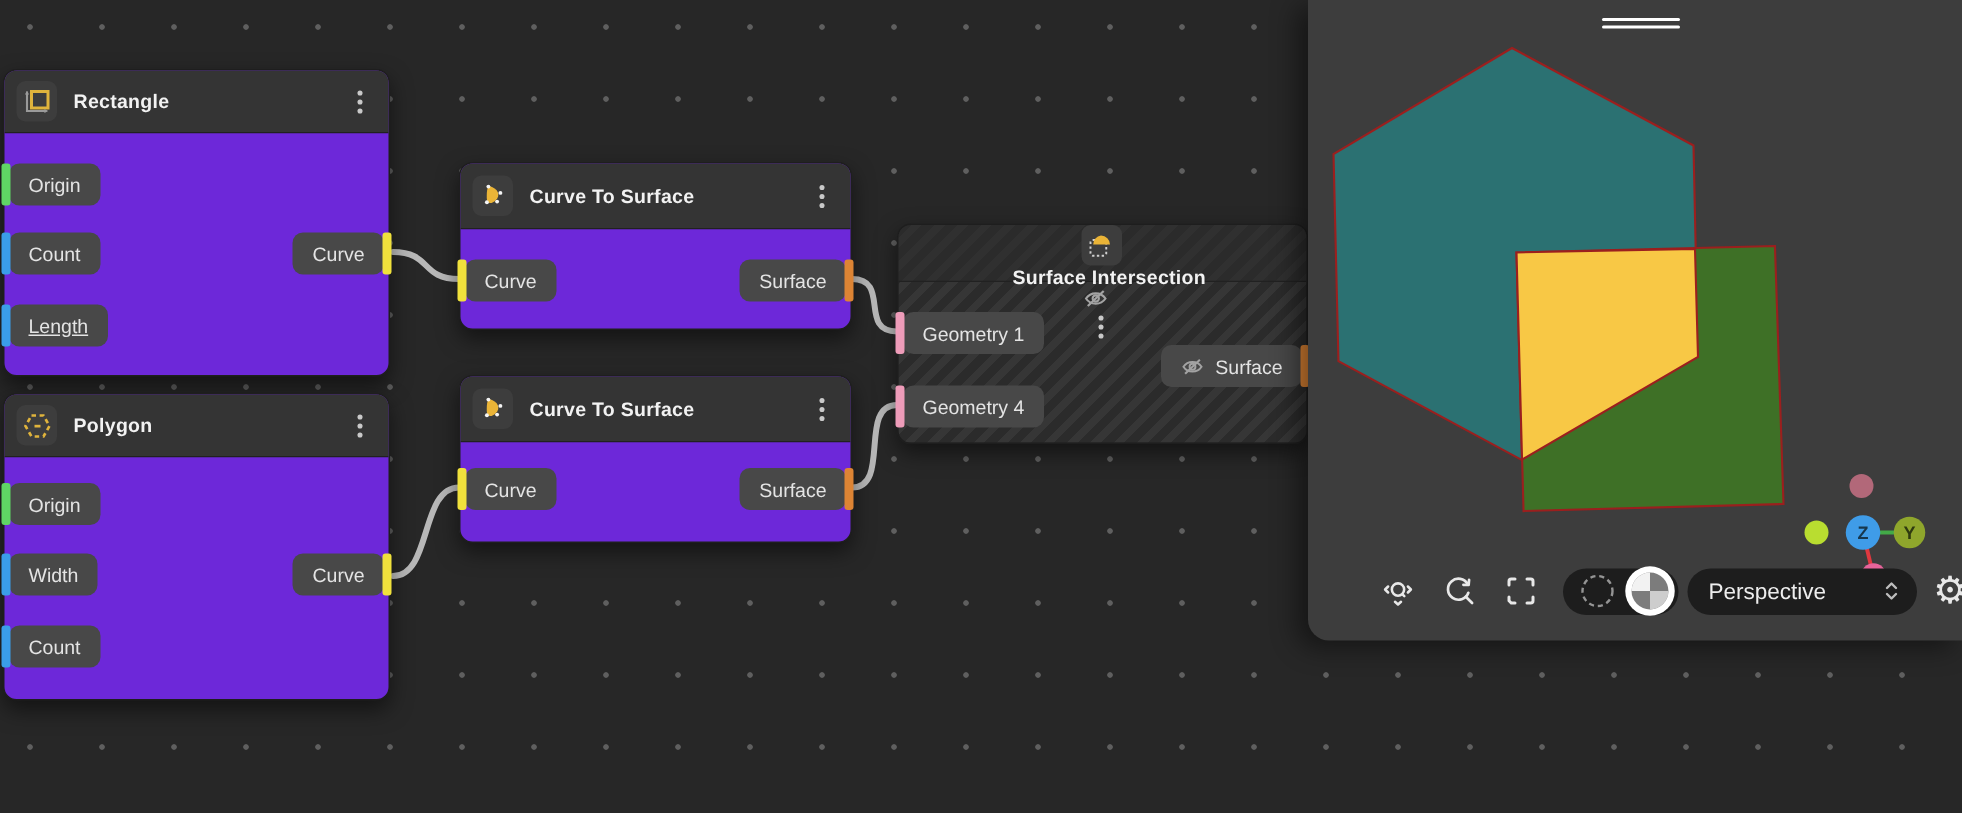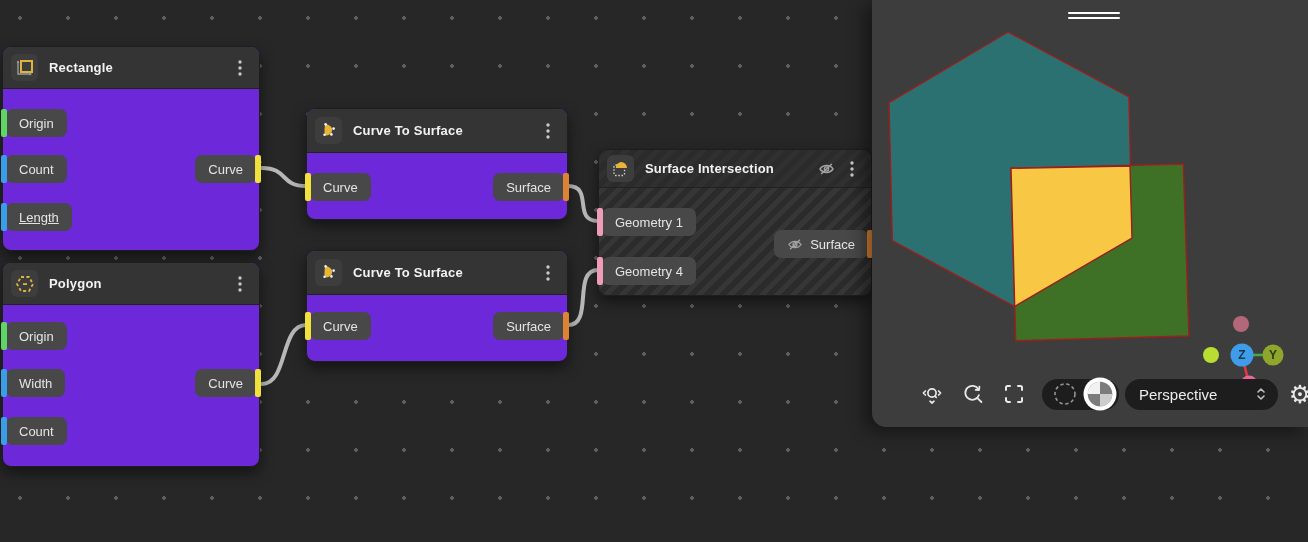--- a/index.html
+++ b/index.html
@@ -181,21 +181,21 @@
   <div class="pill" style="left:3px;top:61px;">
       <span>Curve</span>
     </div>
   <span class="port" style="right: -2px; top: 61px; background: rgb(221, 132, 52);"></span>
   <div class="pill" style="right:3px;top:61px;">
       <span>Surface</span>
     </div>
 </div>
 
 <div class="node hatched" style="left:598px;top:149px;width:274px;height:147px;">
-  <div class="node-header" style="height:38px;">
+  <div class="node-header" style="height:38px;flex-direction:column;">
     <span class="node-icon">
       <svg width="20" height="20" viewBox="0 0 20 20">
           <rect x="3" y="6" width="10.5" height="10.5" rx="1.5" fill="none" stroke="#cfcfcf" stroke-width="1.3" stroke-dasharray="1.6 1.6"></rect>
           <path d="M10 3 A6 6 0 0 1 16 9 L10 9 Z M10 3 L10 9 L4.8 9 A6 6 0 0 1 10 3 Z" fill="#eab437"></path>
         </svg>
     </span>
     <span class="node-title">Surface Intersection</span>
     <span class="hdr-eye">
       <svg width="17" height="14" viewBox="0 0 17 14">
           <path d="M2 7 C5 2.4,12 2.4,15 7 C12 11.6,5 11.6,2 7 Z" fill="none" stroke="#a3a3a3" stroke-width="1.4"></path>

